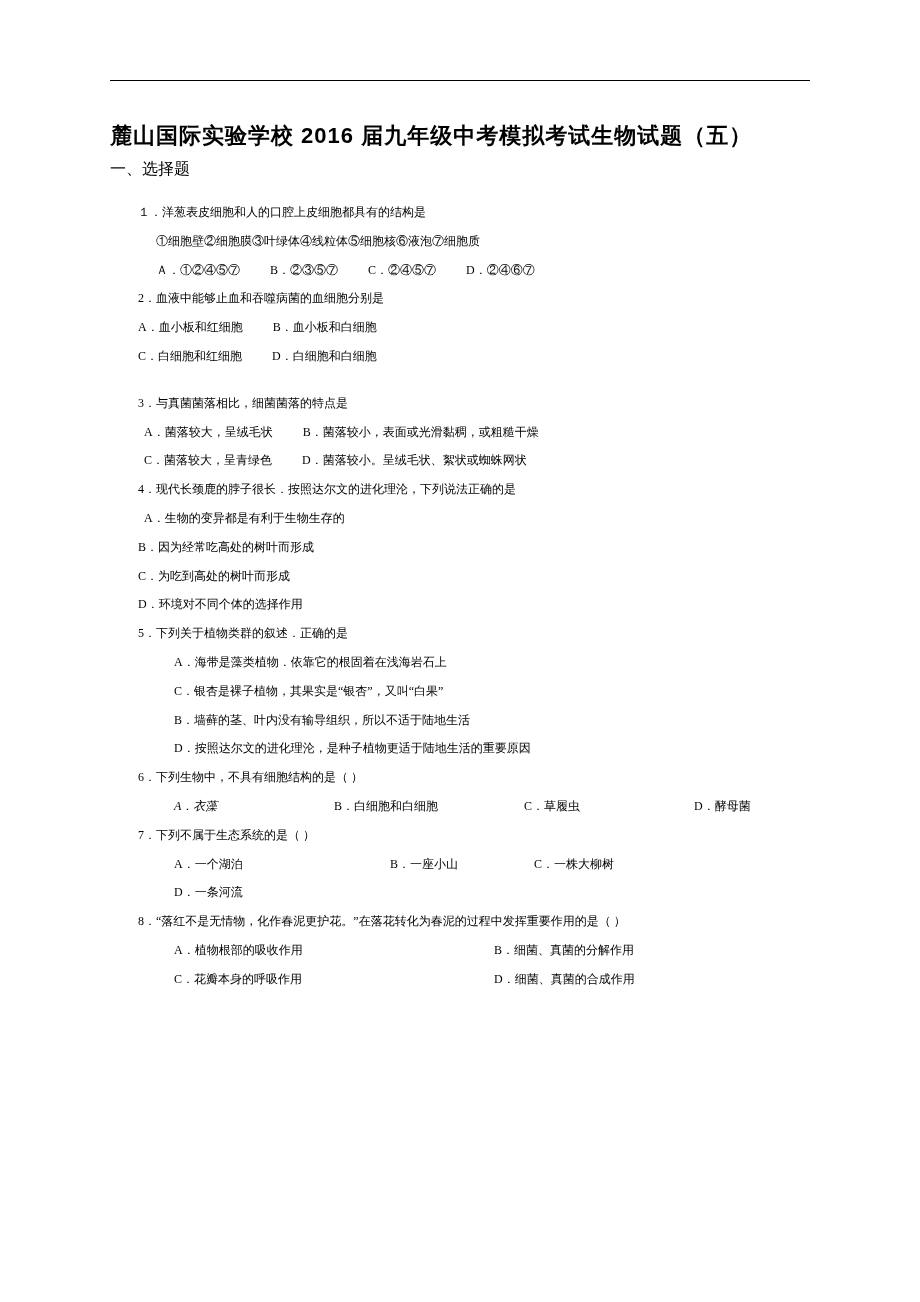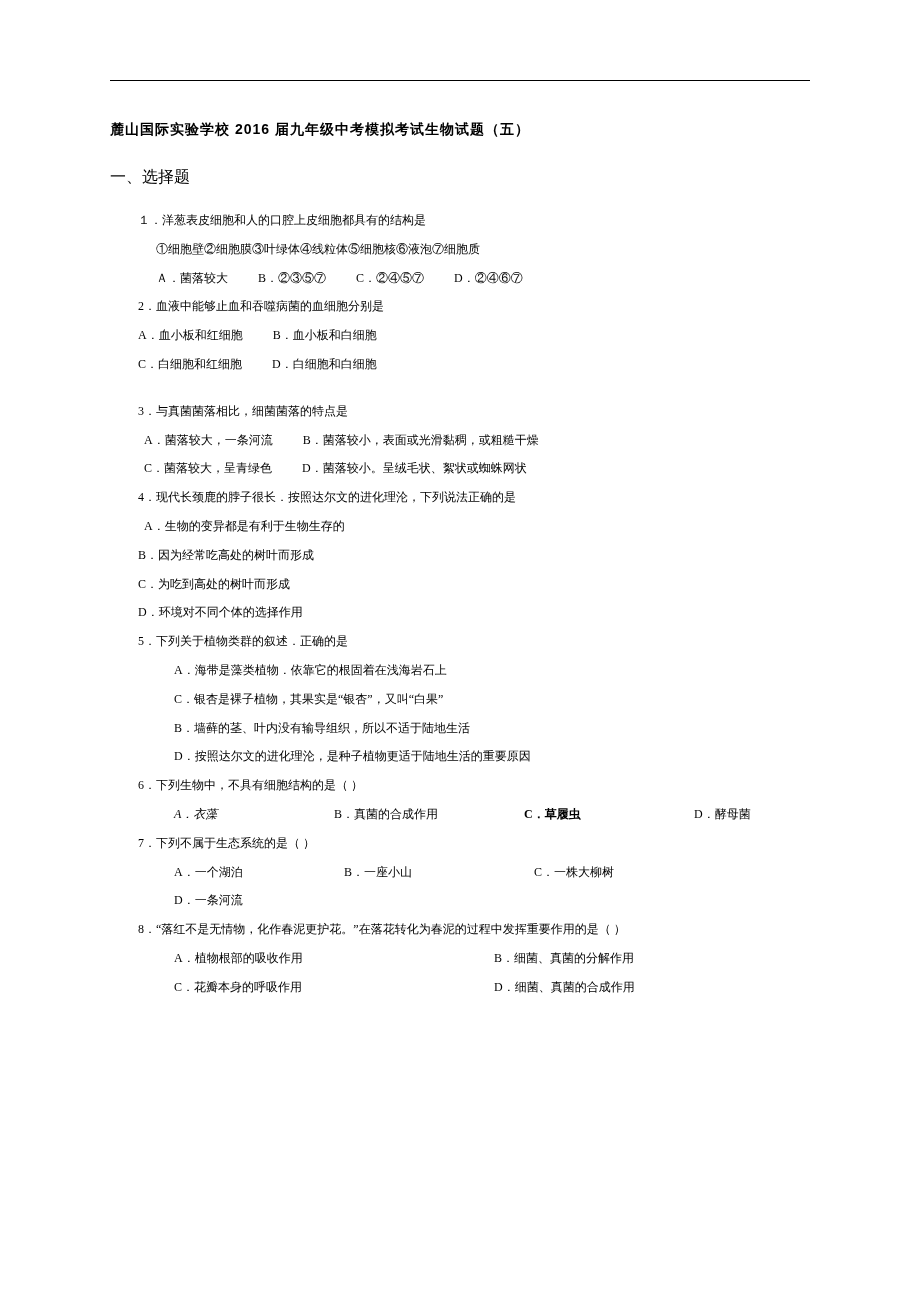--- a/index.html
+++ b/index.html
@@ -14,24 +14,24 @@
     width: 920px;
     box-sizing: border-box;
     padding: 80px 110px 40px 110px;
   }
   .top-rule {
     border-top: 1.5px solid #000;
     margin-bottom: 40px;
   }
   .title {
     font-family: "SimHei", "黑体", sans-serif;
-    font-size: 14px;
+    font-size: 22px;
     font-weight: bold;
     text-align: left;
-    margin-bottom: 28px;
+    margin-bottom: 8px;
     letter-spacing: 1px;
   }
   .section-heading {
     font-size: 16px;
     margin-bottom: 18px;
   }
   .question {
     font-size: 12px;
     line-height: 2.4;
     margin-left: 28px;
@@ -64,21 +64,21 @@
   <div class="top-rule"></div>
 
   <div class="title">麓山国际实验学校 2016 届九年级中考模拟考试生物试题（五）</div>
 
   <div class="section-heading">一、选择题</div>
 
   <div class="question">
     <p>１．洋葱表皮细胞和人的口腔上皮细胞都具有的结构是</p>
     <p class="indent-1">①细胞壁②细胞膜③叶绿体④线粒体⑤细胞核⑥液泡⑦细胞质</p>
     <p class="indent-1 options-row">
-      <span>Ａ．菌落较大</span>
+      <span>Ａ．①②④⑤⑦</span>
       <span>B．②③⑤⑦</span>
       <span>C．②④⑤⑦</span>
       <span>D．②④⑥⑦</span>
     </p>
   </div>
 
   <div class="question">
     <p>2．血液中能够止血和吞噬病菌的血细胞分别是</p>
     <p class="options-row">
       <span>A．血小板和红细胞</span>
@@ -88,21 +88,21 @@
       <span>C．白细胞和红细胞</span>
       <span>D．白细胞和白细胞</span>
     </p>
   </div>
 
   <div class="gap"></div>
 
   <div class="question">
     <p>3．与真菌菌落相比，细菌菌落的特点是</p>
     <p class="options-row" style="padding-left:0.5em;">
-      <span>A．菌落较大，一条河流</span>
+      <span>A．菌落较大，呈绒毛状</span>
       <span>B．菌落较小，表面或光滑黏稠，或粗糙干燥</span>
     </p>
     <p class="options-row" style="padding-left:0.5em;">
       <span>C．菌落较大，呈青绿色</span>
       <span>D．菌落较小。呈绒毛状、絮状或蜘蛛网状</span>
     </p>
   </div>
 
   <div class="question">
     <p>4．现代长颈鹿的脖子很长．按照达尔文的进化理沦，下列说法正确的是</p>
@@ -117,31 +117,31 @@
     <p class="indent-2">A．海带是藻类植物．依靠它的根固着在浅海岩石上</p>
     <p class="indent-2">C．银杏是裸子植物，其果实是“银杏”，又叫“白果”</p>
     <p class="indent-2">B．墙藓的茎、叶内没有输导组织，所以不适于陆地生活</p>
     <p class="indent-2">D．按照达尔文的进化理沦，是种子植物更适于陆地生活的重要原因</p>
   </div>
 
   <div class="question">
     <p>6．下列生物中，不具有细胞结构的是（    ）</p>
     <p class="indent-2 options-row">
       <span style="min-width:130px;display:inline-block;font-style:italic;">A．衣藻</span>
-      <span style="min-width:160px;display:inline-block;">B．真菌的合成作用</span>
-      <span style="min-width:140px;display:inline-block;font-weight:bold;">C．草履虫</span>
+      <span style="min-width:160px;display:inline-block;">B．白细胞和白细胞</span>
+      <span style="min-width:140px;display:inline-block;">C．草履虫</span>
       <span>D．酵母菌</span>
     </p>
   </div>
 
   <div class="question">
     <p>7．下列不属于生态系统的是（    ）</p>
     <p class="indent-2 options-row">
       <span style="min-width:140px;display:inline-block;">A．一个湖泊</span>
-      <span style="min-width:160px;display:inline-block;">B．一座小山</span>
+      <span style="min-width:160px;display:inline-block;text-align:center;">B．一座小山</span>
       <span style="min-width:170px;display:inline-block;">C．一株大柳树</span>
       <span>D．一条河流</span>
     </p>
   </div>
 
   <div class="question">
     <p>8．“落红不是无情物，化作春泥更护花。”在落花转化为春泥的过程中发挥重要作用的是（    ）</p>
     <p class="indent-2 options-row">
       <span style="min-width:290px;display:inline-block;">A．植物根部的吸收作用</span>
       <span>B．细菌、真菌的分解作用</span>

